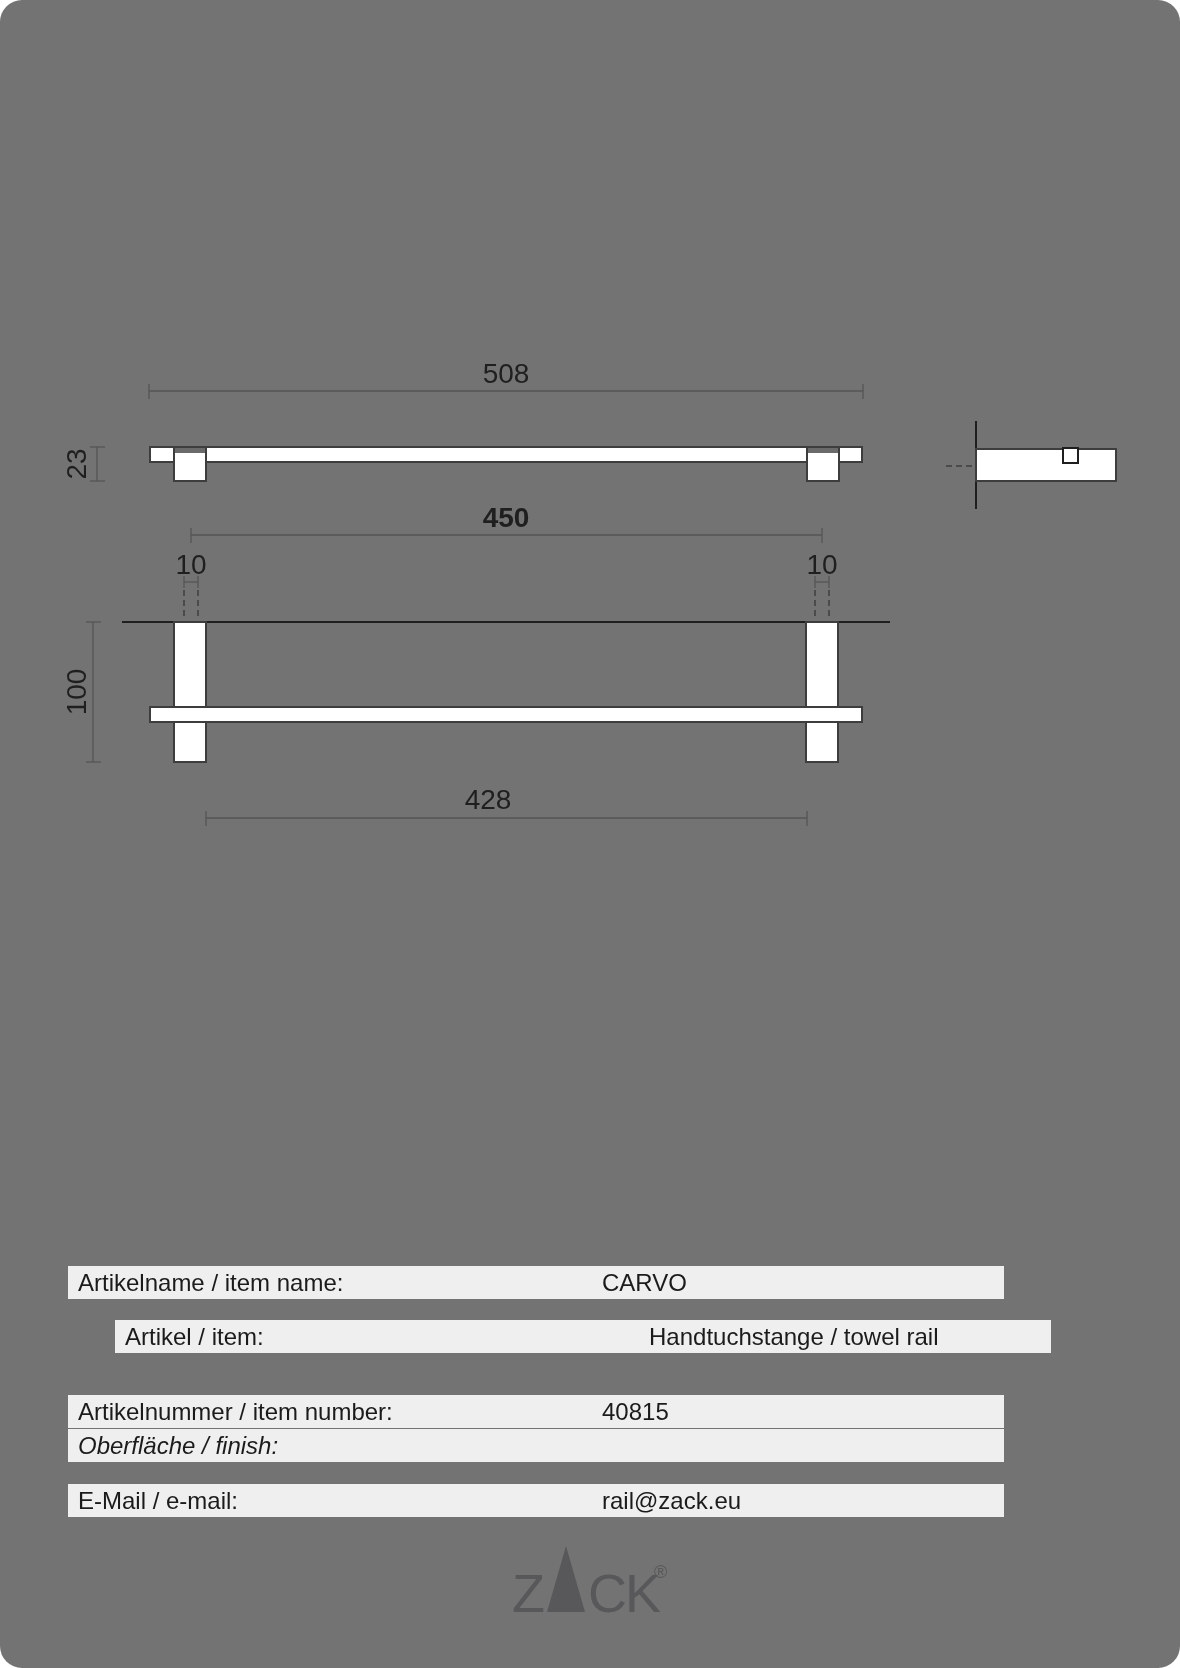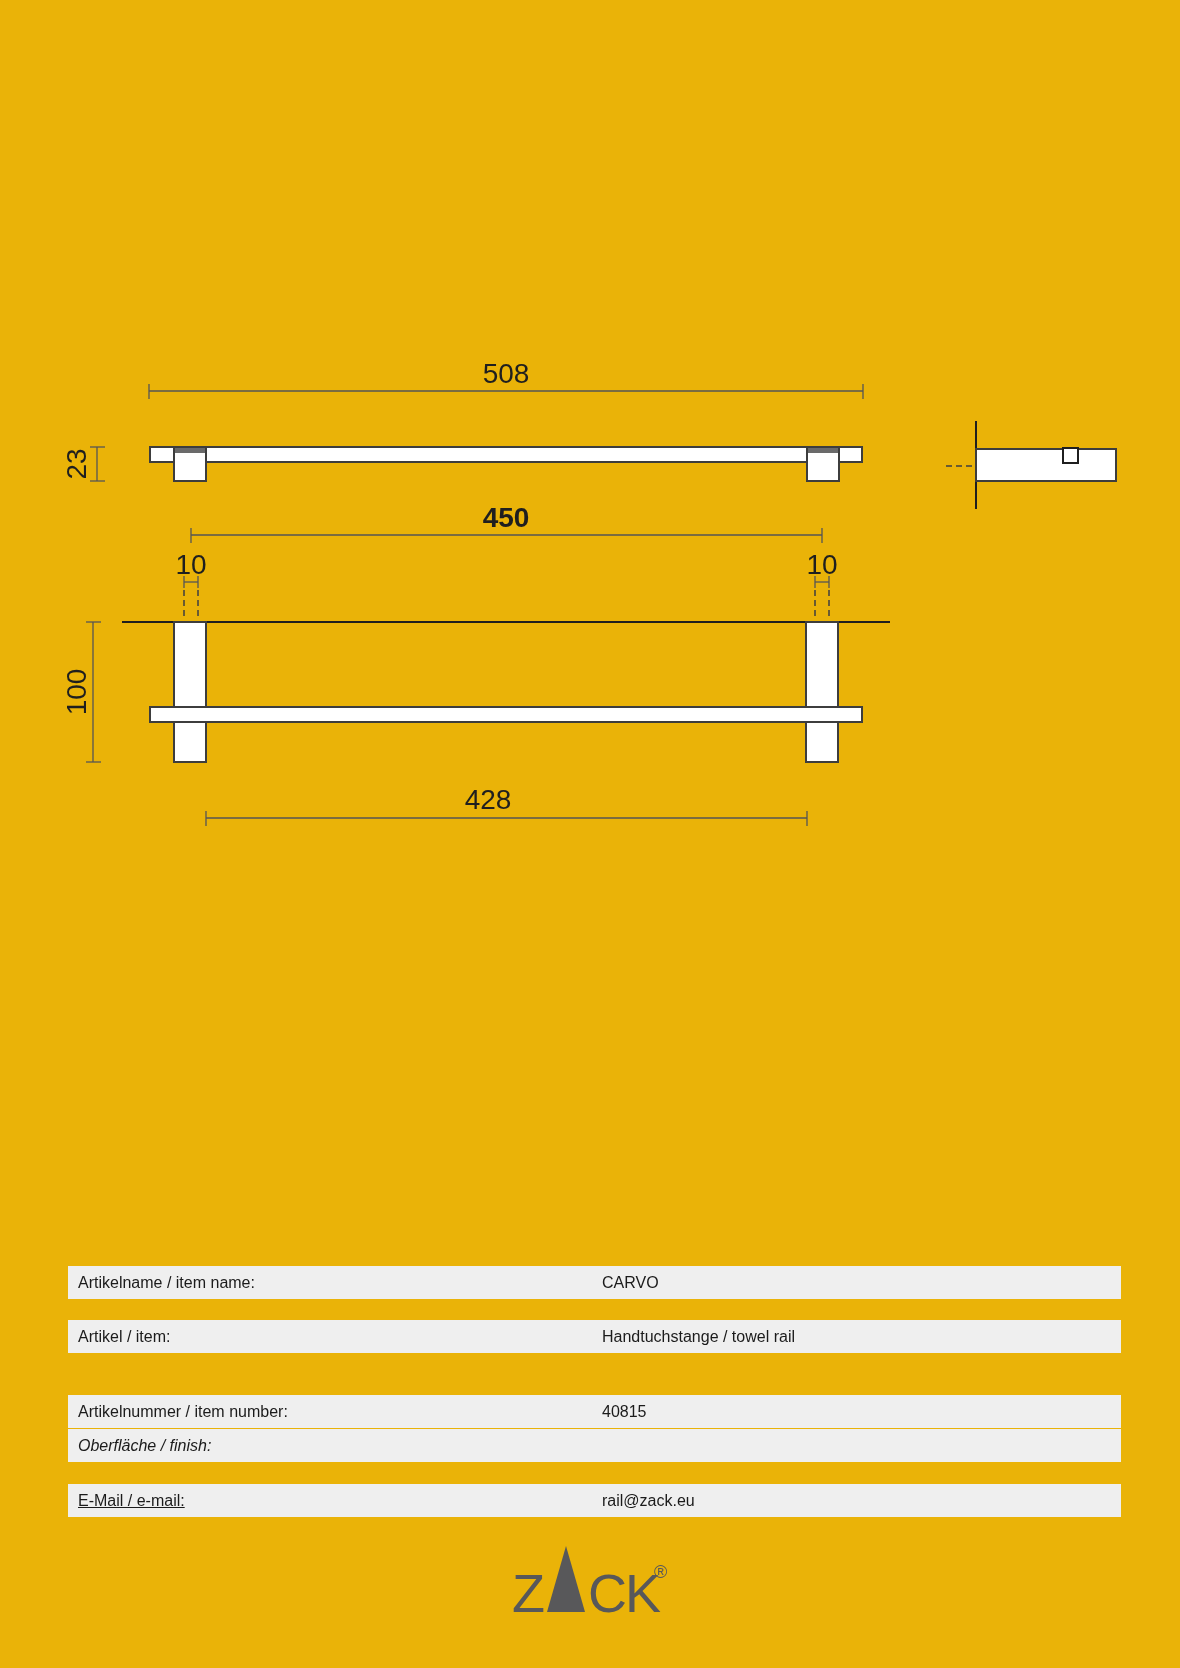--- a/index.html
+++ b/index.html
@@ -1,35 +1,36 @@
 <!DOCTYPE html>
 <html><head>
 <meta charset="utf-8">
 <style>
   html,body{margin:0;padding:0;background:#fff;}
   .page{
-    position:relative;width:1180px;height:1668px;background:#eab308;overflow:hidden;
+    position:relative;width:1180px;height:1668px;background:#737373;overflow:hidden;
     font-family:"Liberation Sans",sans-serif;
+    border-radius:22px;
   }
   svg{display:block;}
   .linework{position:absolute;left:0;top:0;}
   .outline{fill:#ffffff;stroke:#3d3d3d;stroke-width:2px;}
   .outline-dark{fill:#ffffff;stroke:#1f1f1f;stroke-width:2px;}
   .wall{stroke:#1f1f1f;stroke-width:2px;fill:none;}
   .dim{stroke:#555555;stroke-width:1.3px;fill:none;}
   .dash{stroke:#3f3f3f;stroke-width:1.5px;fill:none;stroke-dasharray:6 4;}
   .shade{fill:#6a6a6a;stroke:none;}
   .dim-label{
     position:absolute;font-size:28px;color:#1f1f1f;text-align:center;
     line-height:28px;white-space:nowrap;
   }
   .rot{transform:rotate(-90deg);}
   .t-row{
-    position:absolute;left:68px;width:1053px;height:33px;background:#efefef;
-    display:flex;align-items:center;font-size:16px;color:#1b1b1b;
+    position:absolute;left:68px;width:936px;height:33px;background:#efefef;
+    display:flex;align-items:center;font-size:24px;color:#1b1b1b;
   }
   .t-label{padding-left:10px;}
   .t-value{position:absolute;left:534px;}
   .logo{position:absolute;left:488px;top:1540px;}
 </style>
 </head>
 <body>
 
 <div class="page">
 
@@ -106,32 +107,32 @@
   <div class="dim-label" style="left:792px;top:551px;width:60px;">10</div>
 
   <div class="dim-label rot" style="left:47px;top:678px;width:60px;">100</div>
 
   <div class="dim-label" style="left:388px;top:786px;width:200px;">428</div>
 
   <div class="t-row" style="top:1266px;">
     <span class="t-label">Artikelname / item name:</span>
     <span class="t-value">CARVO</span>
   </div>
-  <div class="t-row" style="top:1320px;">
+  <div class="t-row" style="top:1320px;margin-left:47px;">
     <span class="t-label">Artikel / item:</span>
     <span class="t-value">Handtuchstange / towel rail</span>
   </div>
   <div class="t-row" style="top:1375px;margin-top:20px;">
     <span class="t-label">Artikelnummer / item number:</span>
     <span class="t-value">40815</span>
   </div>
   <div class="t-row" style="top:1429px;font-style:italic;">
     <span class="t-label">Oberfläche / finish:</span>
   </div>
-  <div class="t-row" style="top:1484px;text-decoration:underline;">
+  <div class="t-row" style="top:1484px;">
     <span class="t-label">E-Mail / e-mail:</span>
     <span class="t-value">rail@zack.eu</span>
   </div>
 
   <svg class="logo" width="210" height="84" viewBox="0 0 210 84">
     <text x="24" y="72" font-family="Liberation Sans, sans-serif" font-size="54" letter-spacing="-2" fill="#58585a">Z</text>
     <polygon points="78,6 59,72 97,72" fill="#58585a"></polygon>
     <text x="100" y="72" font-family="Liberation Sans, sans-serif" font-size="54" letter-spacing="-2" fill="#58585a">CK</text>
     <text x="166" y="38" font-family="Liberation Sans, sans-serif" font-size="18" fill="#58585a">®</text>
   </svg>

